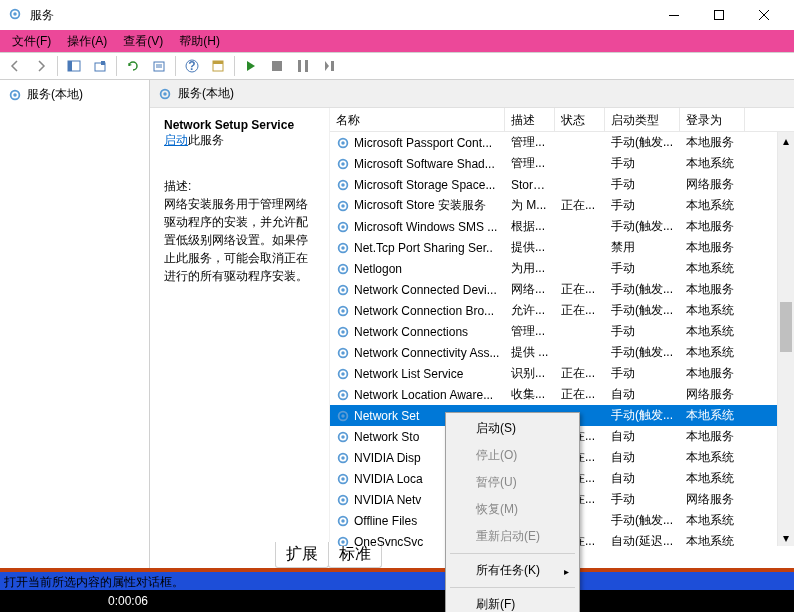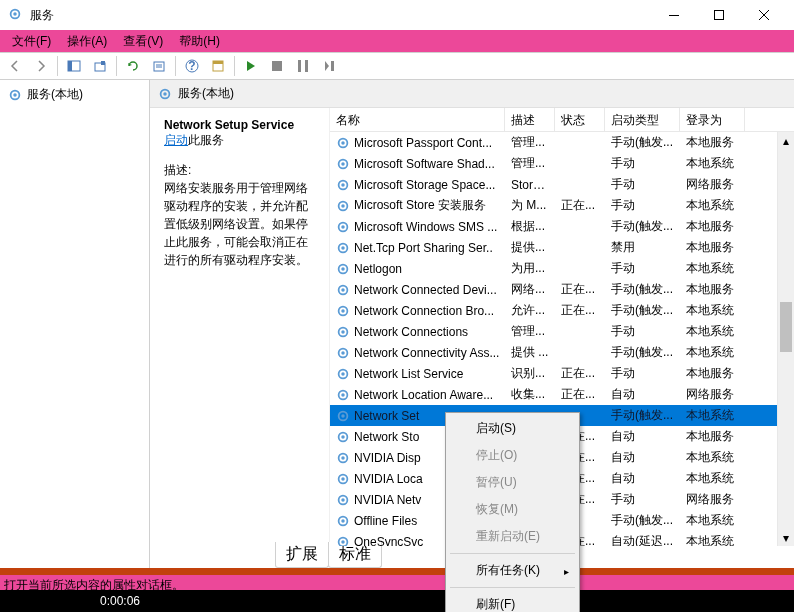--- a/index.html
+++ b/index.html
@@ -16,51 +16,51 @@
 .tsep{width:1px;height:20px;background:#d0d0d0;margin:0 3px}
 .mainarea{display:flex;height:488px}
 .leftpane{width:150px;border-right:1px solid #d0d0d0;background:#fff;padding:4px}
 .treeitem{display:flex;align-items:center;padding:2px 4px;gap:5px}
 .rightpane{flex:1;display:flex;flex-direction:column;background:#fff}
 .paneheader{height:28px;background:#f0f0f0;display:flex;align-items:center;padding:0 8px;gap:6px;border-bottom:1px solid #e0e0e0}
 .panebody{flex:1;display:flex;overflow:hidden}
 .detailpane{width:180px;padding:10px 10px 10px 14px;overflow:hidden;border-right:1px solid #f0f0f0}
 .detailtitle{font-weight:bold;}
 .detaillink{color:#0066cc;text-decoration:underline;cursor:pointer}
-.detaildesc{margin-top:12px;line-height:1.5}
+.detaildesc{margin-top:28px;line-height:1.5}
 .listpane{flex:1;display:flex;flex-direction:column;overflow:hidden;position:relative}
 .listheader{height:24px;display:flex;background:#fff;border-bottom:1px solid #e8e8e8}
 .colh{padding:4px 6px;border-right:1px solid #e8e8e8;overflow:hidden;white-space:nowrap}
 .listbody{flex:1;overflow-y:hidden}
 .row{height:21px;display:flex;align-items:center}
-.row.selected{background:#0078d7;color:#0f172a}
+.row.selected{background:#0078d7;color:#ffffff}
 .cell{padding:2px 6px;overflow:hidden;white-space:nowrap;text-overflow:ellipsis}
 .cell.namecell{display:flex;align-items:center;gap:4px}
 .gearicon{width:14px;height:14px;flex-shrink:0}
 .col-name{width:175px}
 .col-desc{width:50px}
 .col-status{width:50px}
 .col-start{width:75px}
 .col-logon{width:65px}
 .scrollbar{position:absolute;right:0;top:24px;bottom:0;width:17px;background:#f0f0f0;border-left:1px solid #e8e8e8}
 .scrollthumb{position:absolute;left:2px;right:2px;top:170px;height:50px;background:#c0c0c0}
 .scrollarrow{position:absolute;left:0;right:0;height:17px;display:flex;align-items:center;justify-content:center;background:#f0f0f0}
 .scrollarrow.up{top:0}
 .scrollarrow.down{bottom:0}
 .tabs{height:22px;display:flex;align-items:flex-end;padding-left:125px}
 .tab{padding:2px 10px;border:1px solid #d0d0d0;border-top:none;background:#fff;margin-right:-1px;border-radius:0 0 3px 3px;font-size:16px}
 .tab.active{background:#fff}
-.statusbar{height:22px;border-top:7px solid #c2410c;padding:2px 4px;background:#ec4899}
+.statusbar{height:22px;border-top:4px solid #c2410c;padding:2px 4px;background:#1d4ed8}
 .ctxmenu{position:absolute;background:#f0f0f0;border:1px solid #a0a0a0;box-shadow:2px 2px 4px rgba(0,0,0,0.3);padding:2px;z-index:100}
 .ctxitem{padding:5px 28px 5px 28px;position:relative;white-space:nowrap}
 .ctxitem.disabled{color:#888}
 .ctxsep{height:1px;background:#d0d0d0;margin:3px 2px}
 .ctxarrow{position:absolute;right:8px;top:50%;transform:translateY(-50%);font-size:10px}
 .bottombar{position:absolute;bottom:0;left:0;right:0;height:22px;background:#000;color:#fff;display:flex;align-items:center;padding:0 40px;font-size:11px}
-.bottombar .time{position:absolute;left:100px}
+.bottombar .time{position:absolute;left:108px}
 svg{display:block}
 </style>
 </head>
 <body>
 
 <div class="titlebar">
   <span class="icon">
     <svg class="gearicon" viewBox="0 0 16 16">
         <circle cx="8" cy="8" r="5" fill="none" stroke="#5a9bd5" stroke-width="2"></circle>
         <circle cx="8" cy="8" r="2" fill="#5a9bd5"></circle>

